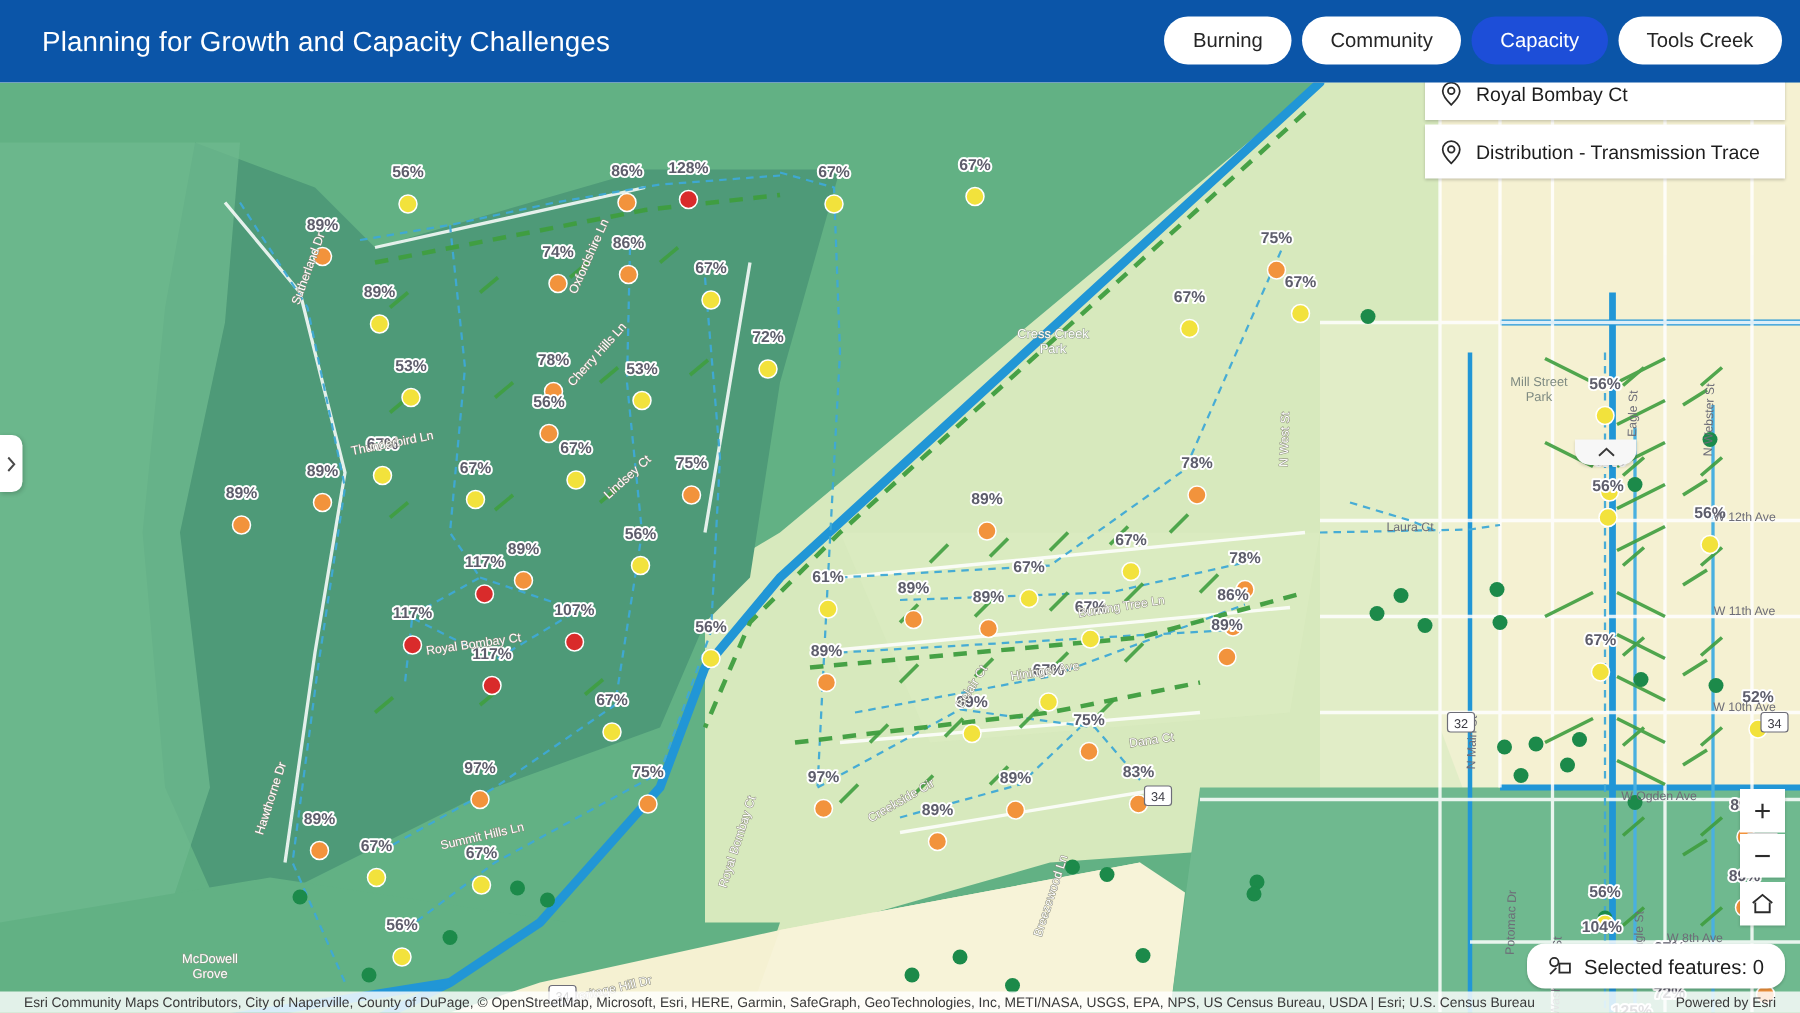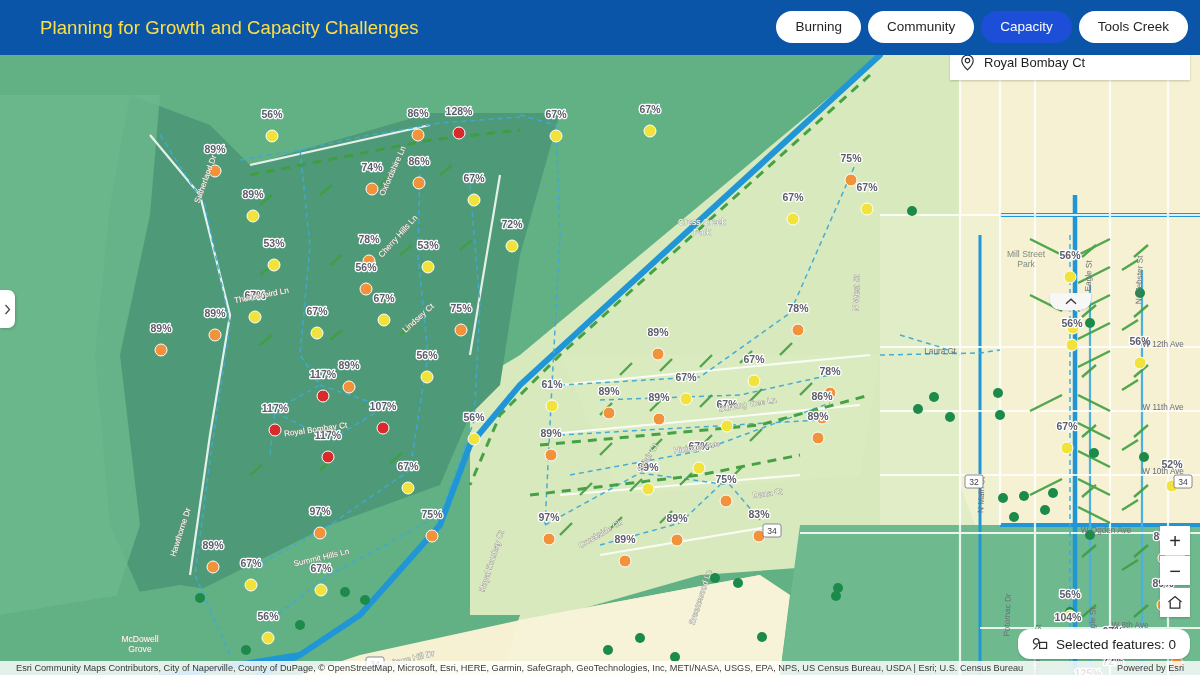--- a/index.html
+++ b/index.html
@@ -10,22 +10,22 @@
     background: #ffffff;
   }
   #app { position: relative; width: 1200px; height: 675px; overflow: hidden; }
 
   
   #header {
     position: absolute; top: 0; left: 0; width: 1200px; height: 55px;
     background: #0b55a8; display: flex; align-items: center; z-index: 60;
   }
   #app-title {
-    color: #fde047; font-size: 18.5px; font-weight: 400;
-    margin-left: 40px; letter-spacing: .1px; white-space: nowrap;
+    color: #ffffff; font-size: 18.5px; font-weight: 400;
+    margin-left: 28px; letter-spacing: .1px; white-space: nowrap;
   }
   #navtabs {
     position: absolute; right: 12px; top: 11px;
     display: flex; gap: 7px; align-items: center;
   }
   .navtab {
     background: #ffffff; color: #252525; border-radius: 18px;
     font-size: 13.5px; height: 32px; line-height: 32px;
     padding: 0 19px; white-space: nowrap; cursor: pointer;
     border: none; font-family: "Liberation Sans", sans-serif;
@@ -686,20 +686,27 @@
         </svg>
         <span>Initial Extent</span>
       </div>
       <div class="bookmark">
         <svg width="15" height="17" viewBox="0 0 15 17" fill="none" stroke="#2b2b2b" stroke-width="1.15">
           <path d="M7.5 1.1 C4.3 1.1 1.8 3.6 1.8 6.7 C1.8 10.4 7.5 15.9 7.5 15.9 C7.5 15.9 13.2 10.4 13.2 6.7 C13.2 3.6 10.7 1.1 7.5 1.1 Z"></path>
           <circle cx="7.5" cy="6.6" r="2.2"></circle>
         </svg>
         <span>Royal Bombay Ct</span>
       </div>
+      <div class="bookmark wide">
+        <svg width="15" height="17" viewBox="0 0 15 17" fill="none" stroke="#2b2b2b" stroke-width="1.15">
+          <path d="M7.5 1.1 C4.3 1.1 1.8 3.6 1.8 6.7 C1.8 10.4 7.5 15.9 7.5 15.9 C7.5 15.9 13.2 10.4 13.2 6.7 C13.2 3.6 10.7 1.1 7.5 1.1 Z"></path>
+          <circle cx="7.5" cy="6.6" r="2.2"></circle>
+        </svg>
+        <span>Distribution - Transmission Trace</span>
+      </div>
     </div>
 
   <div id="left-expander">
     <svg width="7" height="11" viewBox="0 0 7 11" fill="none" stroke="#4a4a4a" stroke-width="1.3">
       <path d="M1.5 1 L5.5 5.5 L1.5 10"></path>
     </svg>
   </div>
 
   <div id="collapse-handle">
     <svg width="12" height="7" viewBox="0 0 12 7" fill="none" stroke="#3a3a3a" stroke-width="1.3">

